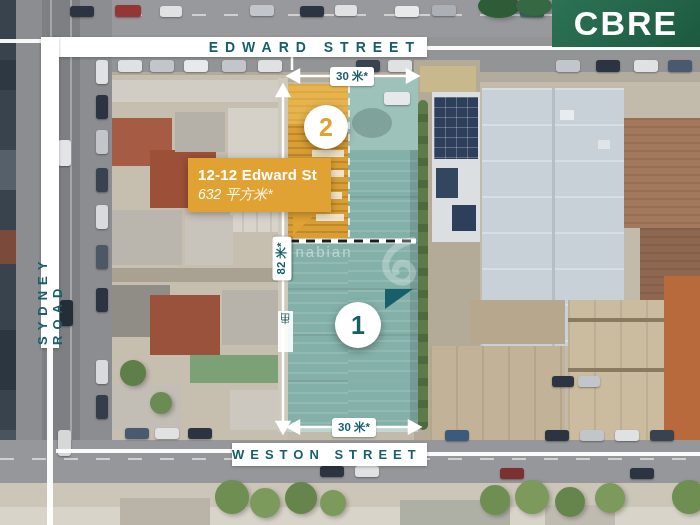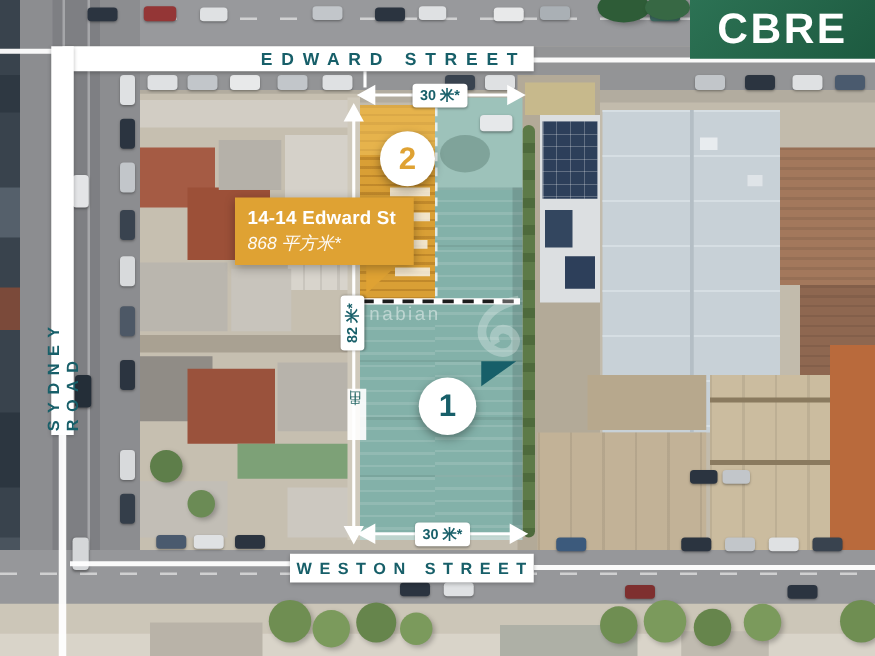--- a/index.html
+++ b/index.html
@@ -206,38 +206,38 @@
     <span>EDWARD STREET</span>
   </div>
 
   <div class="banner" style="left:41px;top:37px;width:18px;height:311px;">
     <span style="position:absolute;left:0;top:168px;width:18px;height:140px;writing-mode:vertical-rl;transform:rotate(180deg);display:flex;align-items:center;justify-content:center;font-size:13px;letter-spacing:6px;">SYDNEY ROAD</span>
   </div>
   <div class="thinline" style="left:47px;top:348px;width:6px;height:177px;"></div>
 
   <div class="thinline" style="left:56px;top:449px;width:176px;height:4px;"></div>
   <div class="thinline" style="left:427px;top:452px;width:273px;height:4px;"></div>
-  <div class="banner" style="left:232px;top:443px;width:195px;height:23px;justify-content:flex-end;font-size:13px;letter-spacing:6px;">
+  <div class="banner" style="left:232px;top:443px;width:195px;height:23px;justify-content:flex-start;font-size:13px;letter-spacing:6px;">
     <span>WESTON STREET</span>
   </div>
 
   <div class="dim-label" style="left:330px;top:67px;">30 米*</div>
   <div class="dim-label" style="left:332px;top:418px;">30 米*</div>
   <div class="dim-label" style="left:260px;top:249px;transform:rotate(-90deg);">82 米*</div>
 
   <div class="badge" style="left:304px;top:105px;width:44px;height:44px;color:#dfa233;">
     <span>2</span>
   </div>
   <div class="badge" style="left:335px;top:302px;width:46px;height:46px;color:#175f69;">
     <span>1</span>
   </div>
 
   <div class="callout" style="left:188px;top:158px;width:143px;height:54px;background:#dfa233;">
-    <div class="addr">14-14 Edward St</div>
-    <div class="area">868 平方米*</div>
+    <div class="addr">12-12 Edward St</div>
+    <div class="area">632 平方米*</div>
   </div>
 
   <div class="wm" style="left:288px;top:244px;width:72px;">
     <div style="font-size:15px;letter-spacing:2px;color:rgba(255,255,255,.45);">nabian</div>
   </div>
   <div style="position:absolute;left:278px;top:311px;width:15px;height:41px;background:rgba(255,255,255,.9);color:#2a6a68;font-size:10px;writing-mode:vertical-rl;transform:rotate(180deg);display:flex;align-items:center;justify-content:center;letter-spacing:2px;">串山</div>
 
   <div class="logo">
     <span>CBRE</span>
   </div>

